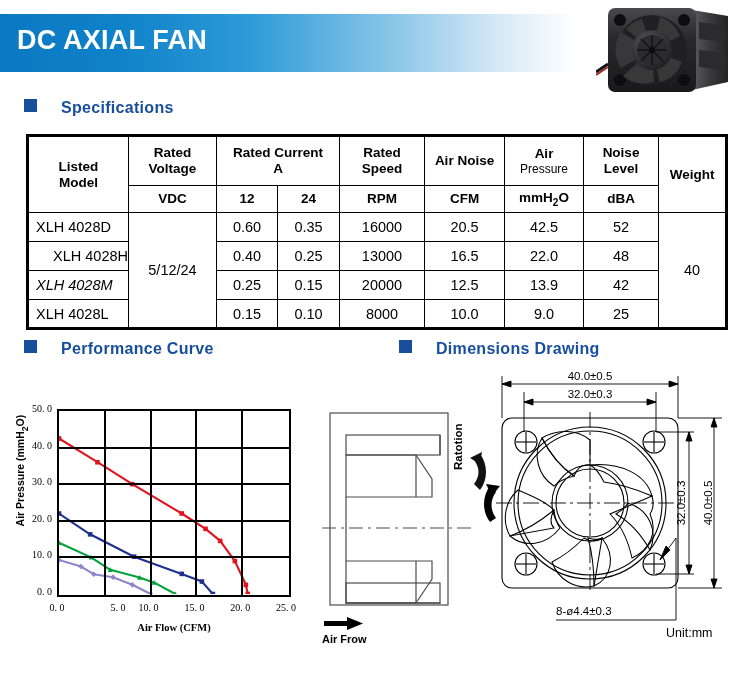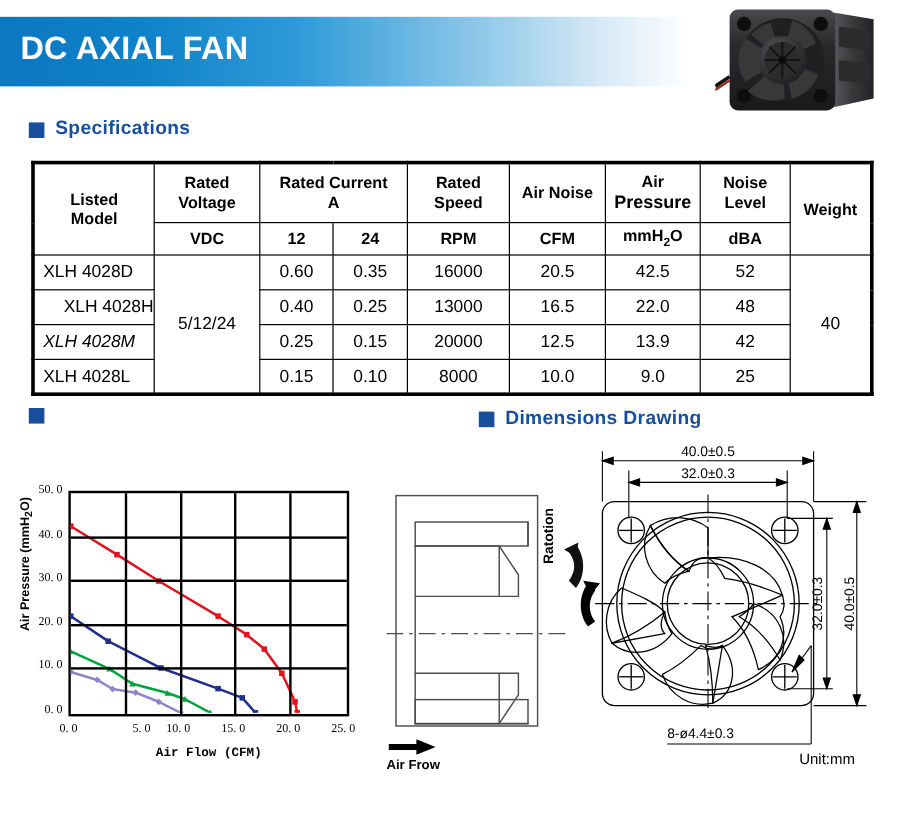--- a/index.html
+++ b/index.html
@@ -17,21 +17,21 @@
   #banner-title{
     position:absolute;left:17px;top:25px;
     font-size:27px;font-weight:bold;color:#ffffff;
     letter-spacing:0.2px;font-family:"Liberation Sans",sans-serif;
   }
   
   #fan-photo{
     position:absolute;left:596px;top:2px;width:148px;height:96px;
   }
   
-  .section-head{position:absolute;display:flex;align-items:center;gap:9px;}
+  .section-head{position:absolute;display:flex;align-items:flex-start;gap:24px;}
   .bullet{width:13px;height:13px;background:#174f9c;display:inline-block;}
   .section-label{
     font-size:16px;font-weight:bold;color:#174f9c;
     font-family:"Liberation Sans",sans-serif;letter-spacing:0.3px;
   }
   #spec-head{left:24px;top:99px;}
   #perf-head{left:24px;top:340px;}
   #dim-head{left:399px;top:340px;}
   
   #spec-table{
@@ -45,21 +45,21 @@
     border:1px solid #000;
     text-align:center;vertical-align:middle;
     font-family:"Liberation Sans",sans-serif;
     padding:0;
   }
   #spec-table th{font-weight:bold;font-size:13.5px;line-height:1.18;}
   #spec-table td{font-size:14.5px;}
   .h-top{height:48px;}
   .h-unit{height:26px;font-size:13.5px;}
   .d-row{height:29px;}
-  .small-sub{font-size:15px;font-weight:bold;display:block;}
+  .small-sub{font-size:12px;font-weight:normal;display:block;}
   .sub2{font-size:10px;vertical-align:sub;}
   .vcell{font-size:14px;}
   
   #chart{position:absolute;left:0px;top:383px;width:320px;height:260px;}
   #plot{
     position:absolute;left:57px;top:26px;width:234px;height:188px;
     border:2.5px solid #000;box-sizing:border-box;background:#fff;
   }
   .gl-v{position:absolute;top:0;bottom:0;width:2px;background:#000;}
   .gl-h{position:absolute;left:0;right:0;height:2px;background:#000;}
@@ -71,21 +71,21 @@
     position:absolute;width:46px;text-align:center;
     font-size:10px;font-family:"Liberation Serif",serif;
   }
   #ylabel{
     position:absolute;left:-43px;top:80px;width:130px;text-align:center;
     font-size:10.5px;font-weight:bold;
     transform:rotate(-90deg);font-family:"Liberation Sans",sans-serif;
   }
   #xlabel{
     position:absolute;left:57px;top:239px;width:234px;text-align:center;
-    font-size:10.5px;font-weight:bold;font-family:Liberation Mono, monospace;
+    font-size:10.5px;font-weight:bold;font-family:Liberation Serif, serif;
   }
   
   #side-view{position:absolute;left:322px;top:395px;width:150px;height:245px;}
   #front-view{position:absolute;left:480px;top:362px;width:268px;height:280px;}
   #airflow-label{
     position:absolute;left:322px;top:616px;width:150px;text-align:left;
     font-size:11px;font-weight:bold;font-family:"Liberation Sans",sans-serif;
   }
   .dimtext{font-size:11.5px;font-family:"Liberation Sans",sans-serif;fill:#000;}
   .dimtext-b{font-size:12.5px;font-family:"Liberation Sans",sans-serif;fill:#000;}
@@ -147,20 +147,21 @@
   <path d="M12,65 L0,73" stroke="#9c2b24" stroke-width="2" fill="none"></path>
 </svg>
 
 <div class="section-head" id="spec-head">
   <span class="bullet"></span>
   <span class="section-label">Specifications</span>
 </div>
 
 <div class="section-head" id="perf-head">
   <span class="bullet"></span>
+  <span class="section-label">Performance  Curve</span>
 </div>
 
 <div class="section-head" id="dim-head">
   <span class="bullet"></span>
   <span class="section-label">Dimensions  Drawing</span>
 </div>
 
 <table id="spec-table">
   <colgroup>
     <col style="width:101px">

